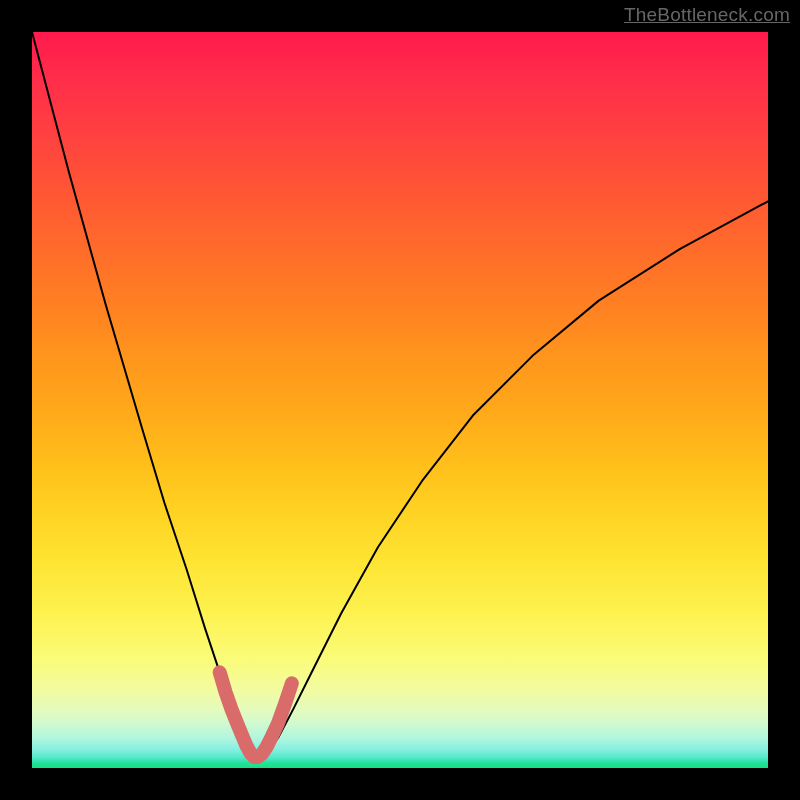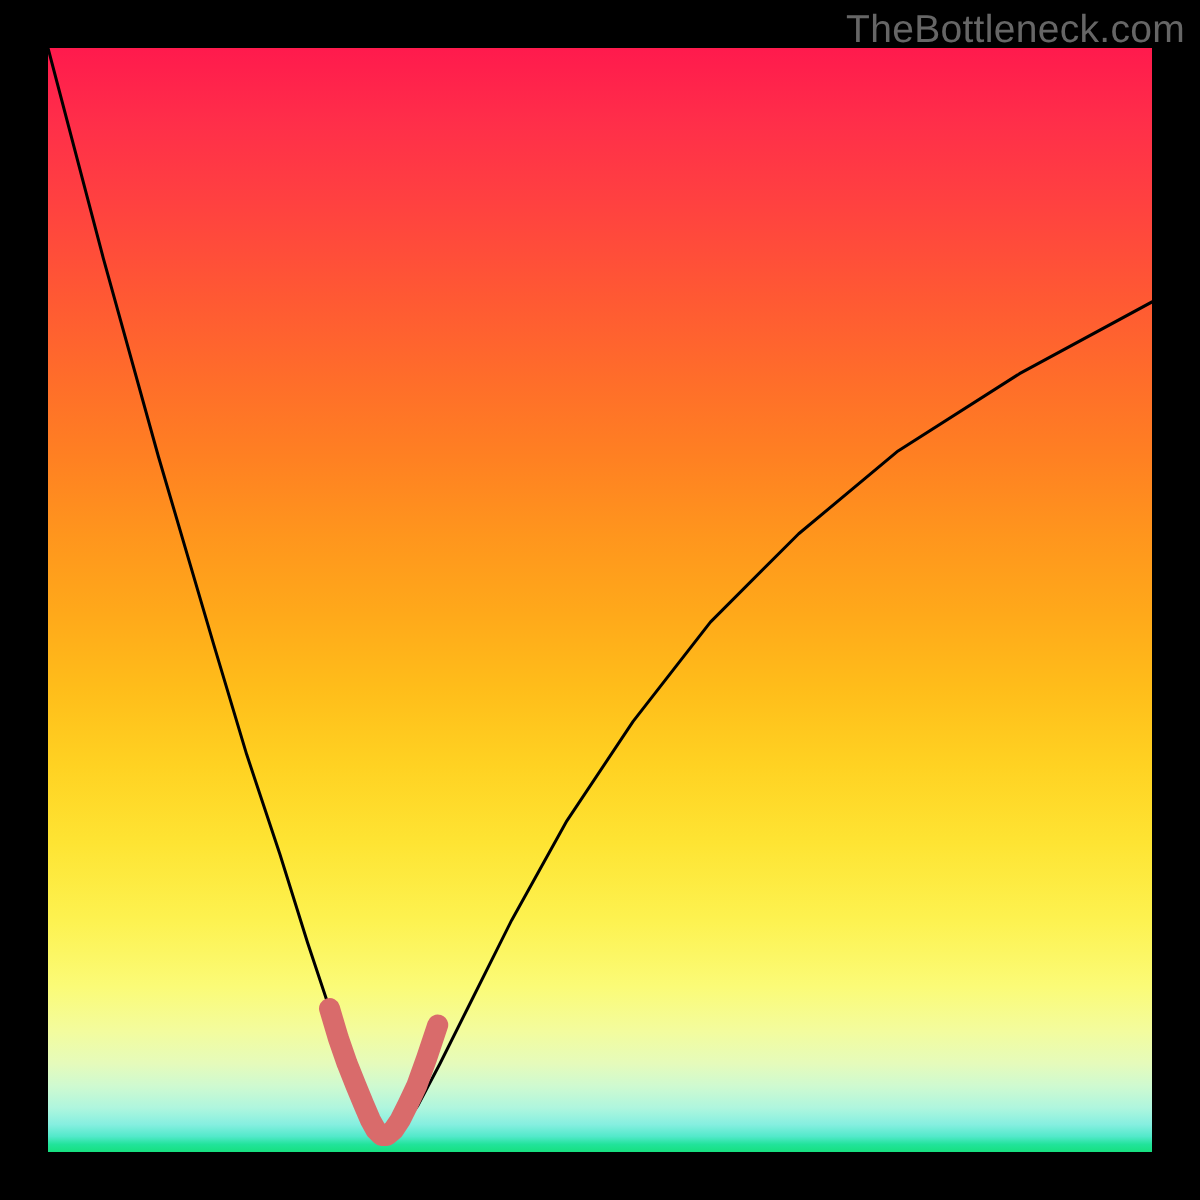--- a/index.html
+++ b/index.html
@@ -53,23 +53,24 @@
       #52e9ca 98.6%,
       #22e39b 99.3%,
       #16e07f 100%
     );
   }
   .watermark {
     position: absolute;
     top: 4px;
     right: 10px;
     color: #666;
-    font-size: 26px;
+    font-size: 19px;
     letter-spacing: 0.2px;
     user-select: none;
+    text-decoration: underline;
   }
   svg.curve-layer {
     position: absolute;
     top: 0; left: 0;
     width: 100%;
     height: 100%;
   }
 </style>
 </head>
 <body>

